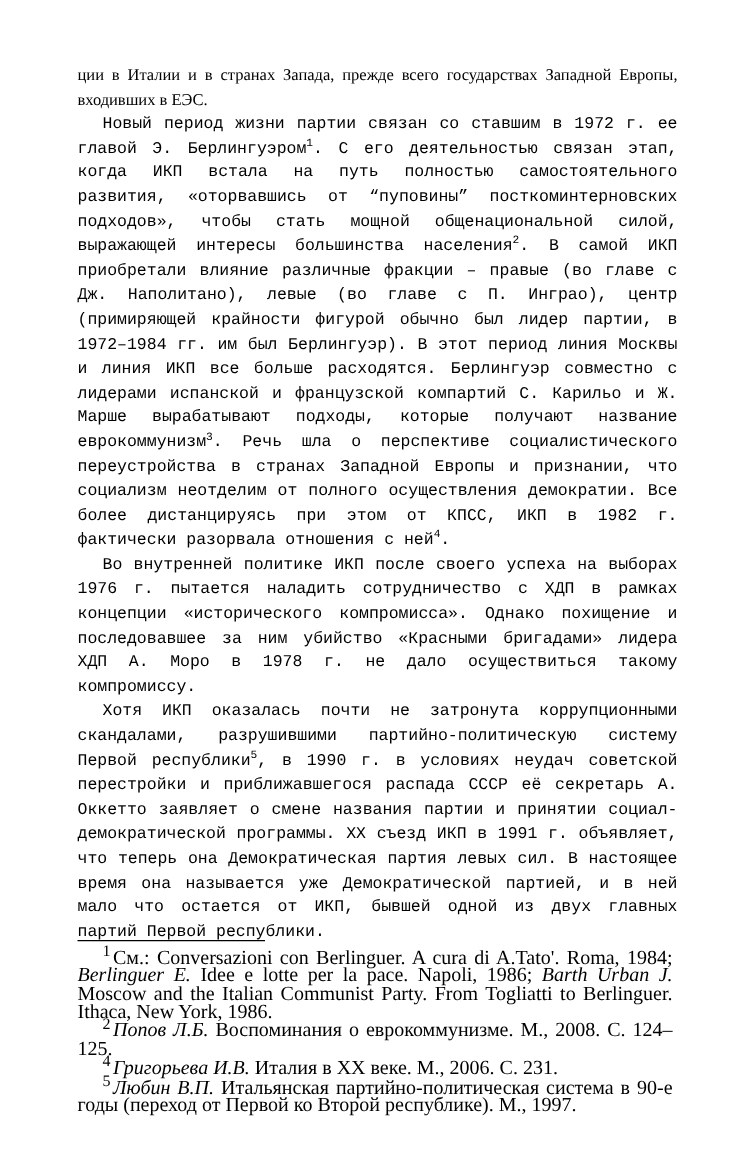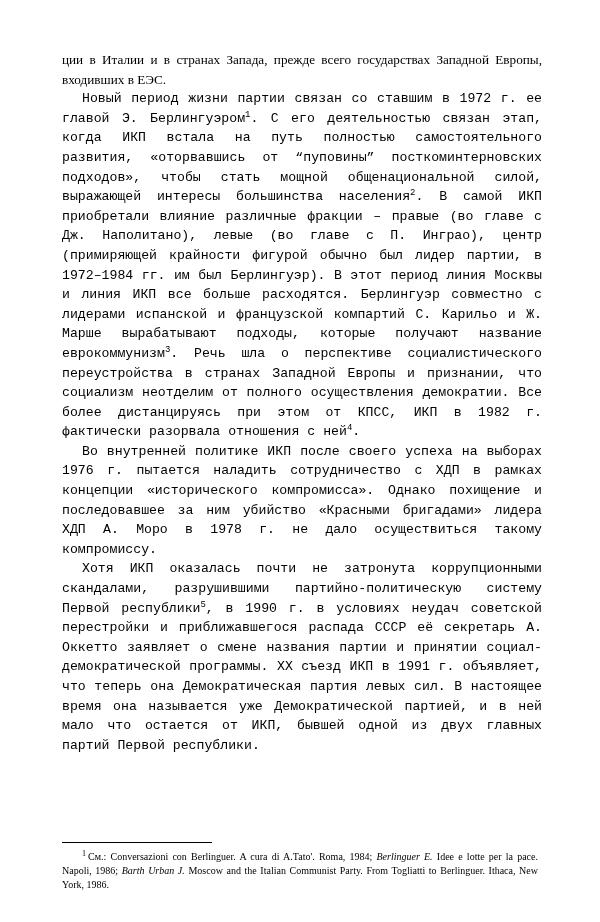--- a/index.html
+++ b/index.html
@@ -50,21 +50,21 @@
     bottom: 28px;
     width: 476px;
   }
   .footnote-rule {
     width: 150px;
     height: 1px;
     background: #000;
     margin: 0 0 7px 0;
   }
   .footnotes {
-    font-size: 10px;
+    font-size: 16px;
     line-height: 14.2px;
     text-align: justify;
   }
   .footnotes .fn {
     margin: 0 0 1.5px 0;
     text-indent: 20px;
   }
   .footnotes .fn sup {
     font-size: 0.8em;
     margin-right: 2px;
@@ -82,16 +82,19 @@
       <p class="">ции в Италии и в странах Запада, прежде всего государствах Западной Европы, входивших в ЕЭС.</p>
       <p class="indent">Новый период жизни партии связан со ставшим в 1972 г. ее главой Э. Берлингуэром<sup>1</sup>. С его деятельностью связан этап, когда ИКП встала на путь полностью самостоятельного развития, «оторвавшись от “пуповины” посткоминтерновских подходов», чтобы стать мощной общенациональной силой, выражающей интересы большинства населения<sup>2</sup>. В самой ИКП приобретали влияние различные фракции – правые (во главе с Дж. Наполитано), левые (во главе с П. Инграо), центр (примиряющей крайности фигурой обычно был лидер партии, в 1972–1984 гг. им был Берлингуэр). В этот период линия Москвы и линия ИКП все больше расходятся. Берлингуэр совместно с лидерами испанской и французской компартий С. Карильо и Ж. Марше вырабатывают подходы, которые получают название еврокоммунизм<sup>3</sup>. Речь шла о перспективе социалистического переустройства в странах Западной Европы и признании, что социализм неотделим от полного осуществления демократии. Все более дистанцируясь при этом от КПСС, ИКП в 1982 г. фактически разорвала отношения с ней<sup>4</sup>.</p>
       <p class="indent">Во внутренней политике ИКП после своего успеха на выборах 1976 г. пытается наладить сотрудничество с ХДП в рамках концепции «исторического компромисса». Однако похищение и последовавшее за ним убийство «Красными бригадами» лидера ХДП А. Моро в 1978 г. не дало осуществиться такому компромиссу.</p>
       <p class="indent">Хотя ИКП оказалась почти не затронута коррупционными скандалами, разрушившими партийно-политическую систему Первой республики<sup>5</sup>, в 1990 г. в условиях неудач советской перестройки и приближавшегося распада СССР её секретарь А. Оккетто заявляет о смене названия партии и принятии социал-демократической программы. XX съезд ИКП в 1991 г. объявляет, что теперь она Демократическая партия левых сил. В настоящее время она называется уже Демократической партией, и в ней мало что остается от ИКП, бывшей одной из двух главных партий Первой республики.</p>
     </div>
 
   <div class="footnote-area">
     <div class="footnote-rule"></div>
     <div class="footnotes" id="footnote-list">
         <p class="fn"><sup>1</sup>См.: Conversazioni con Berlinguer. A cura di A.Tato'. Roma, 1984; <span class="it">Berlinguer E.</span> Idee e lotte per la pace. Napoli, 1986; <span class="it">Barth Urban J.</span> Moscow and the Italian Communist Party. From Togliatti to Berlinguer. Ithaca, New York, 1986.</p>
+        <p class="fn"><sup>2</sup><span class="it">Попов Л.Б.</span> Воспоминания о еврокоммунизме. М., 2008. С. 124–125.</p>
+        <p class="fn"><sup>4</sup><span class="it">Григорьева И.В.</span> Италия в XX веке. М., 2006. С. 231.</p>
+        <p class="fn"><sup>5</sup><span class="it">Любин В.П.</span> Итальянская партийно-политическая система в 90-е годы (переход от Первой ко Второй республике). М., 1997.</p>
       </div>
   </div>
 
 </div>
 
 </body></html>

